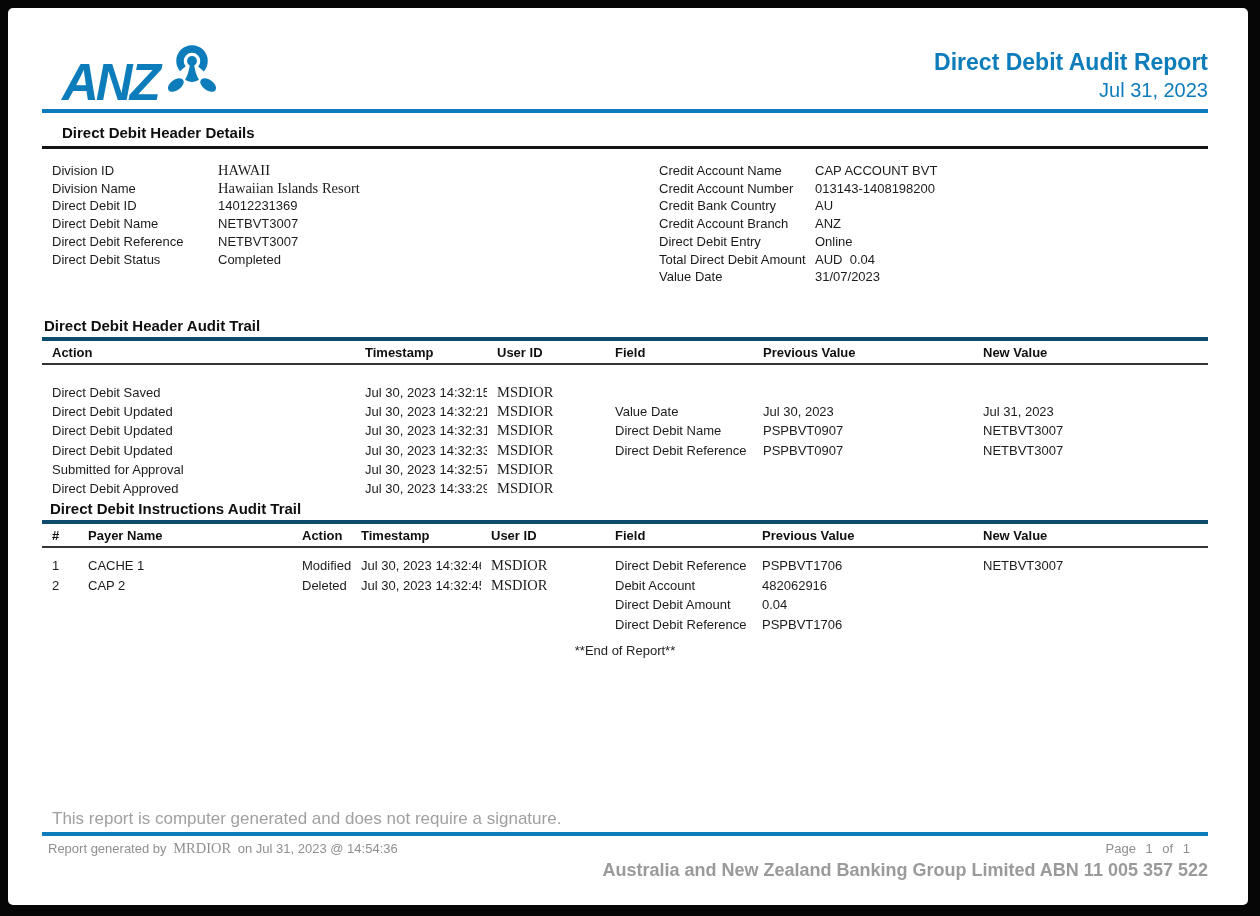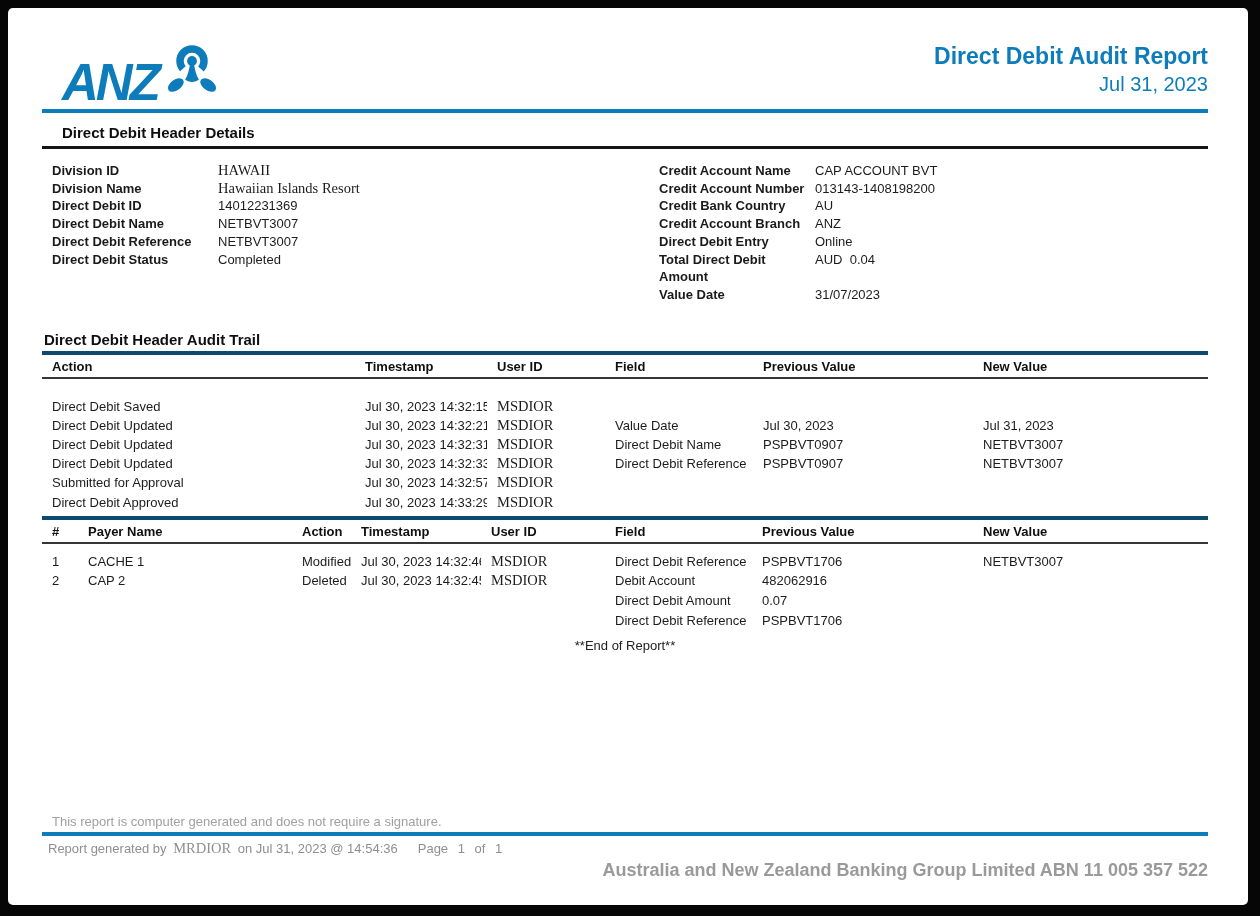--- a/index.html
+++ b/index.html
@@ -14,36 +14,36 @@
   .content { padding:0 40px 0 34px; }
 
   
   .report-header { position:relative; height:105px; border-bottom:4px solid var(--accent); }
   .logo { position:absolute; left:20px; top:30px; display:flex; align-items:flex-end; height:68px; }
   .logo-letters {
     font-size:51px; font-weight:bold; font-style:italic; letter-spacing:-3px;
     color:var(--accent); line-height:0.88; padding-right:4px;
   }
   .logo-mark { display:block; }
-  .title-block { position:absolute; right:0; top:36px; text-align:right; }
+  .title-block { position:absolute; right:0; top:42px; text-align:right; }
   .report-title { font-size:23px; font-weight:bold; color:var(--accent); line-height:1.05; }
   .report-date  { font-size:20px; color:var(--accent); margin-top:6px; line-height:1; }
 
   
   .section-title { font-size:15px; font-weight:bold; color:#0f0f0f; line-height:15px; }
   .details-title { margin:12px 0 0 20px; }
   .rule-heavy { height:3px; background:#141414; margin-top:6px; }
 
   
   .details-cols { display:flex; margin-top:13px; min-height:128px; }
   .col-left  { width:617px; flex:none; }
   .col-right { flex:1; }
   .detail-row { display:flex; line-height:17.7px; }
   .col-left .detail-row { padding-left:10px; }
-  .detail-label { flex:none; font-weight:bold; color:#1a1a1a; font-size:13px; }
+  .detail-label { flex:none; font-weight:normal; color:#1a1a1a; font-size:13px; }
   .col-left  .detail-label { width:166px; }
   .col-right .detail-label { width:156px; }
   .detail-value { font-size:13px; color:#1c1c1c; white-space:pre; }
   .serif { font-family:"Liberation Serif", serif; font-size:14.5px; }
 
   
   .audit-title-1 { margin:28px 0 0 2px; }
   .audit-title-2 { margin:3px 0 0 8px; }
   table { border-collapse:collapse; table-layout:fixed; width:1166px; margin-top:4px; }
   thead tr { border-top:4px solid #0c4a6e; border-bottom:2px solid #353535; }
@@ -53,23 +53,23 @@
        overflow:hidden; white-space:nowrap; vertical-align:top; }
   tbody tr:first-child td { padding-top:18px; }
   td.serif { line-height:19.2px; }
   #instructions-table td { line-height:19.6px; }
   #instructions-table tbody tr:first-child td { padding-top:8px; }
 
   .end-marker { text-align:center; margin-top:8px; font-size:13px; color:#222222; }
 
   
   .report-footer { position:absolute; left:0; right:0; bottom:0; }
-  .signature-note { margin:0 40px 3px 44px; font-size:13px; color:#a0a0a0; }
+  .signature-note { margin:0 40px 3px 44px; font-size:17px; color:#a0a0a0; }
   .footer-rule { height:4px; background:var(--accent); margin:0 40px 0 34px; }
-  .footer-meta { display:flex; justify-content:flex-start; align-items:baseline;
+  .footer-meta { display:flex; justify-content:space-between; align-items:baseline;
                  margin:4px 40px 0 40px; font-size:13px; color:#8f8f8f;gap:20px; }
   .generated-line .serif { color:#8f8f8f; margin:0 3px; }
   .page-indicator { word-spacing:6px; padding-right:18px; color:#8f8f8f; }
   .legal-line { text-align:right; margin:3px 40px 0 40px; padding-bottom:24px;
                 font-size:18px; color:#9a9a9a;font-weight:bold; }
 </style>
 </head>
 <body>
 
 <div class="page">
@@ -226,20 +226,21 @@
               <td class="serif">MSDIOR</td>
               <td></td>
               <td></td>
               <td></td>
             </tr>
           </tbody>
       </table>
     </div>
 
     <div>
+      <div class="section-title audit-title-2">Direct Debit Instructions Audit Trail</div>
       <table id="instructions-table">
         <colgroup>
           <col style="width:36px">
             <col style="width:214px">
             <col style="width:59px">
             <col style="width:130px">
           <col style="width:124px">
             <col style="width:147px">
             <col style="width:221px">
             <col style="width:235px">
@@ -277,21 +278,21 @@
               <td>482062916</td>
               <td></td>
             </tr>
             <tr>
               <td></td>
               <td></td>
               <td></td>
               <td></td>
               <td></td>
               <td>Direct Debit Amount</td>
-              <td>0.07</td>
+              <td>0.04</td>
               <td></td>
             </tr>
             <tr>
               <td></td>
               <td></td>
               <td></td>
               <td></td>
               <td></td>
               <td>Direct Debit Reference</td>
               <td>PSPBVT1706</td>

